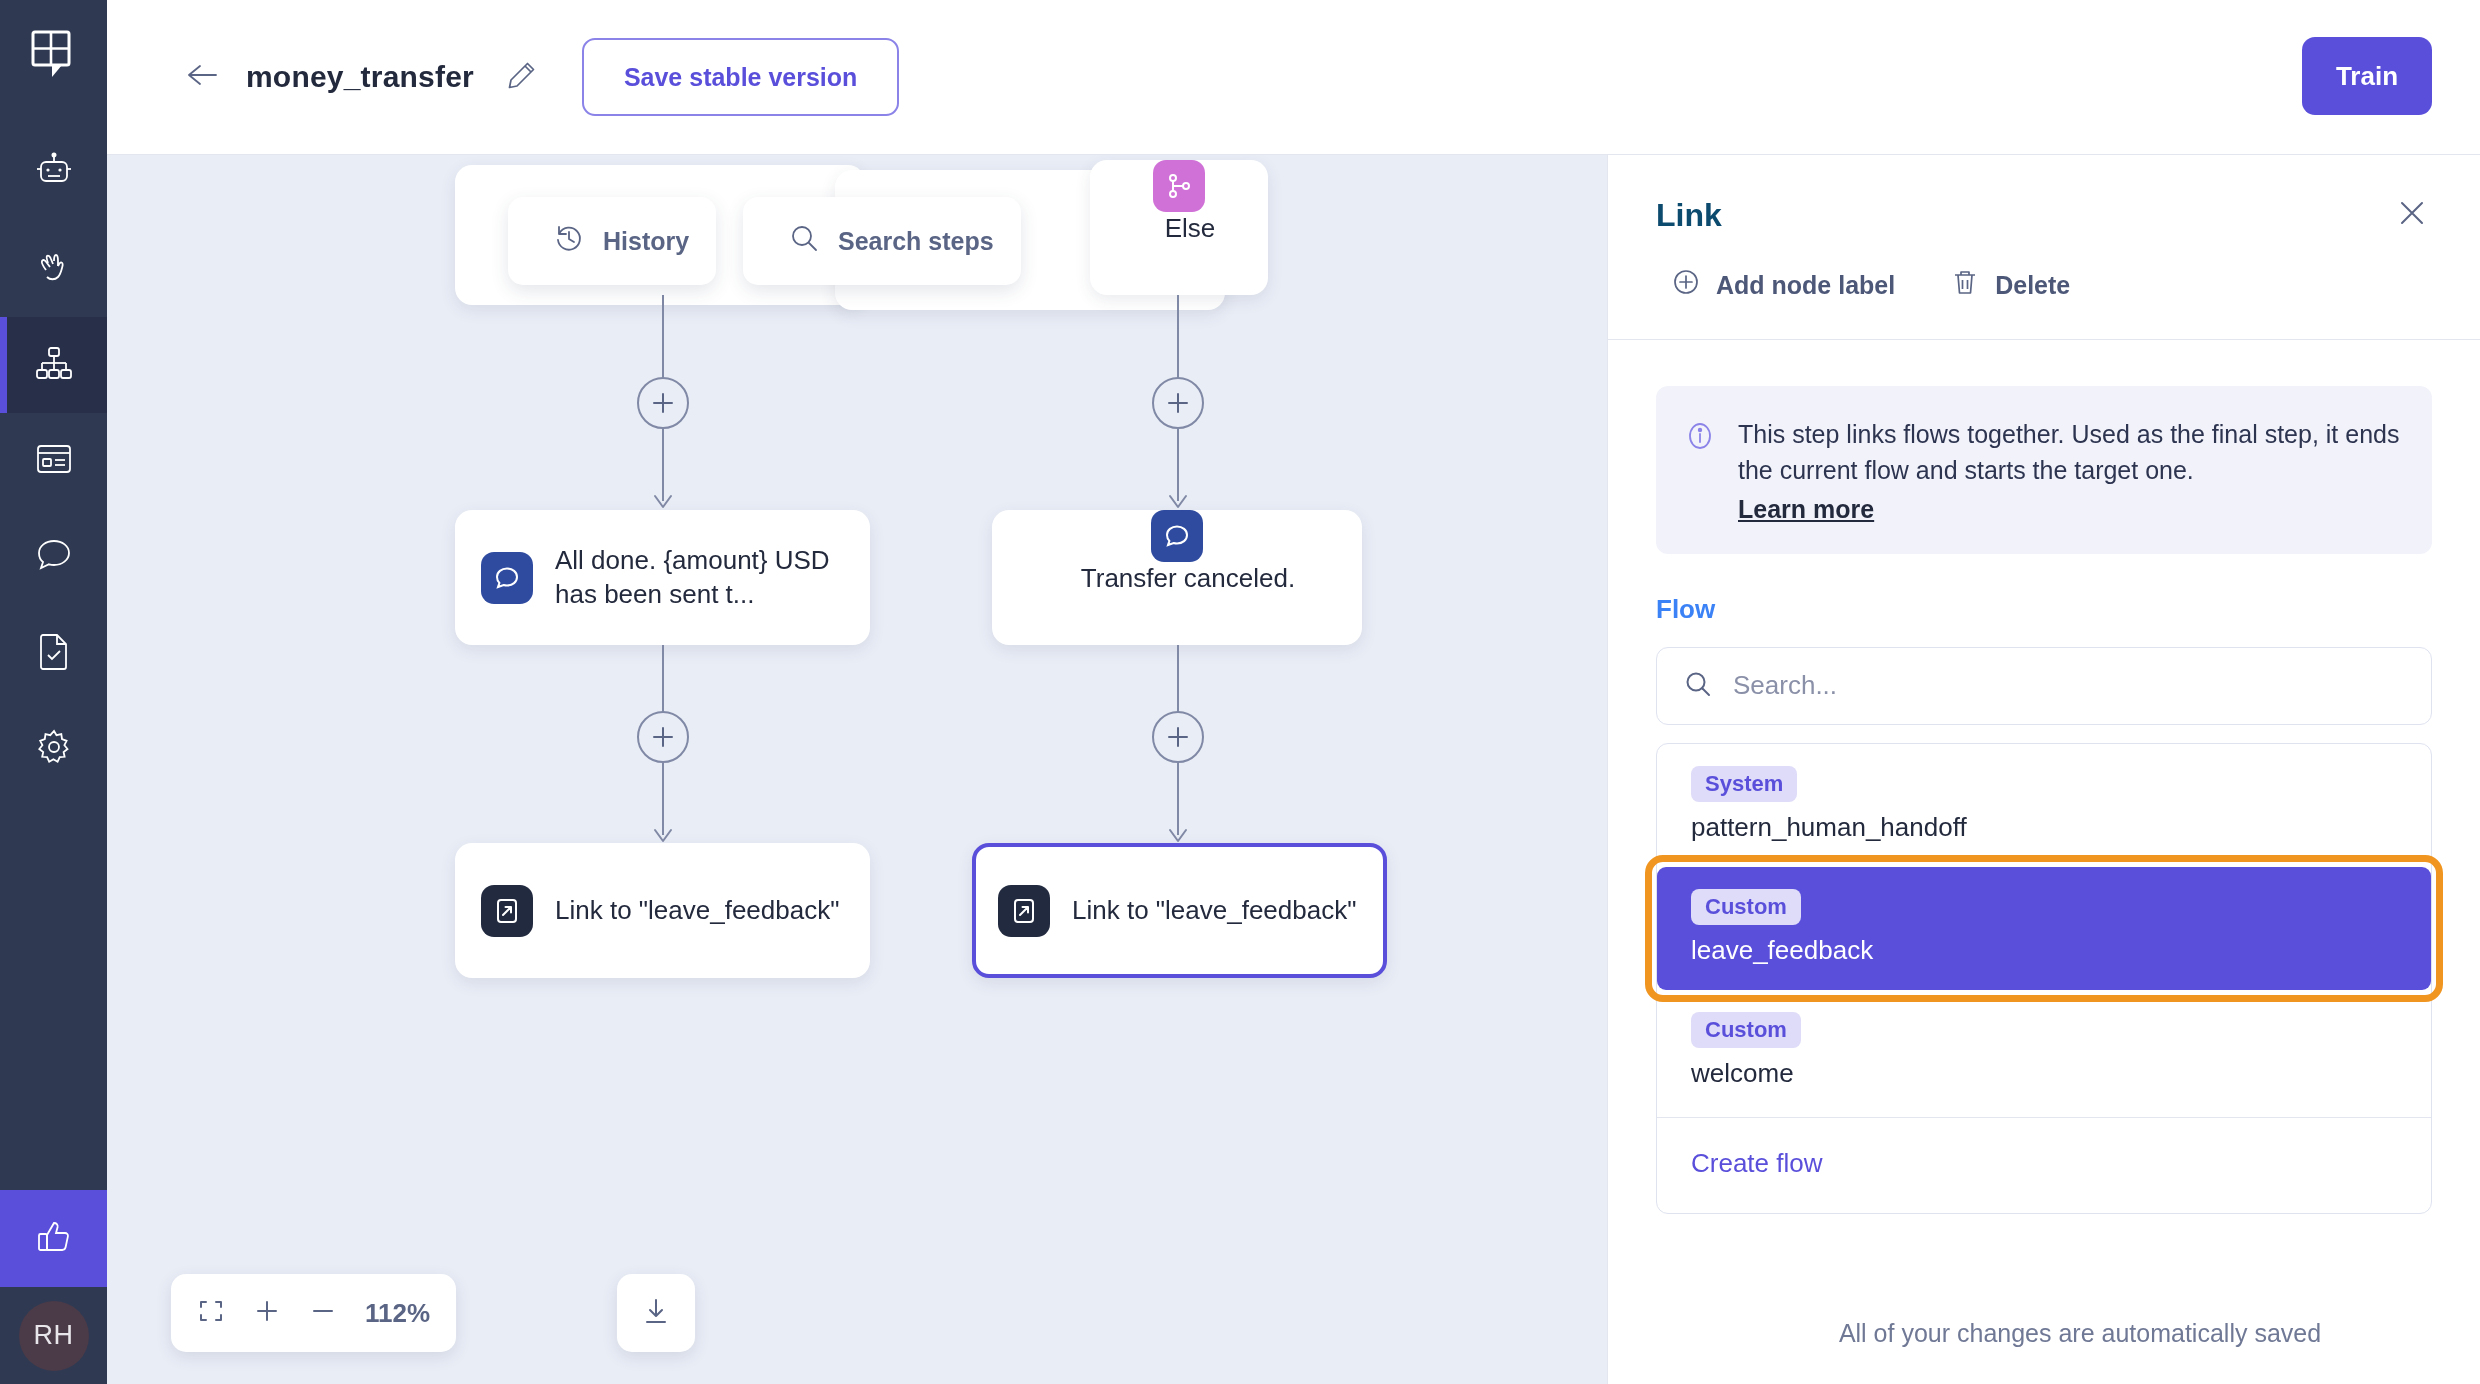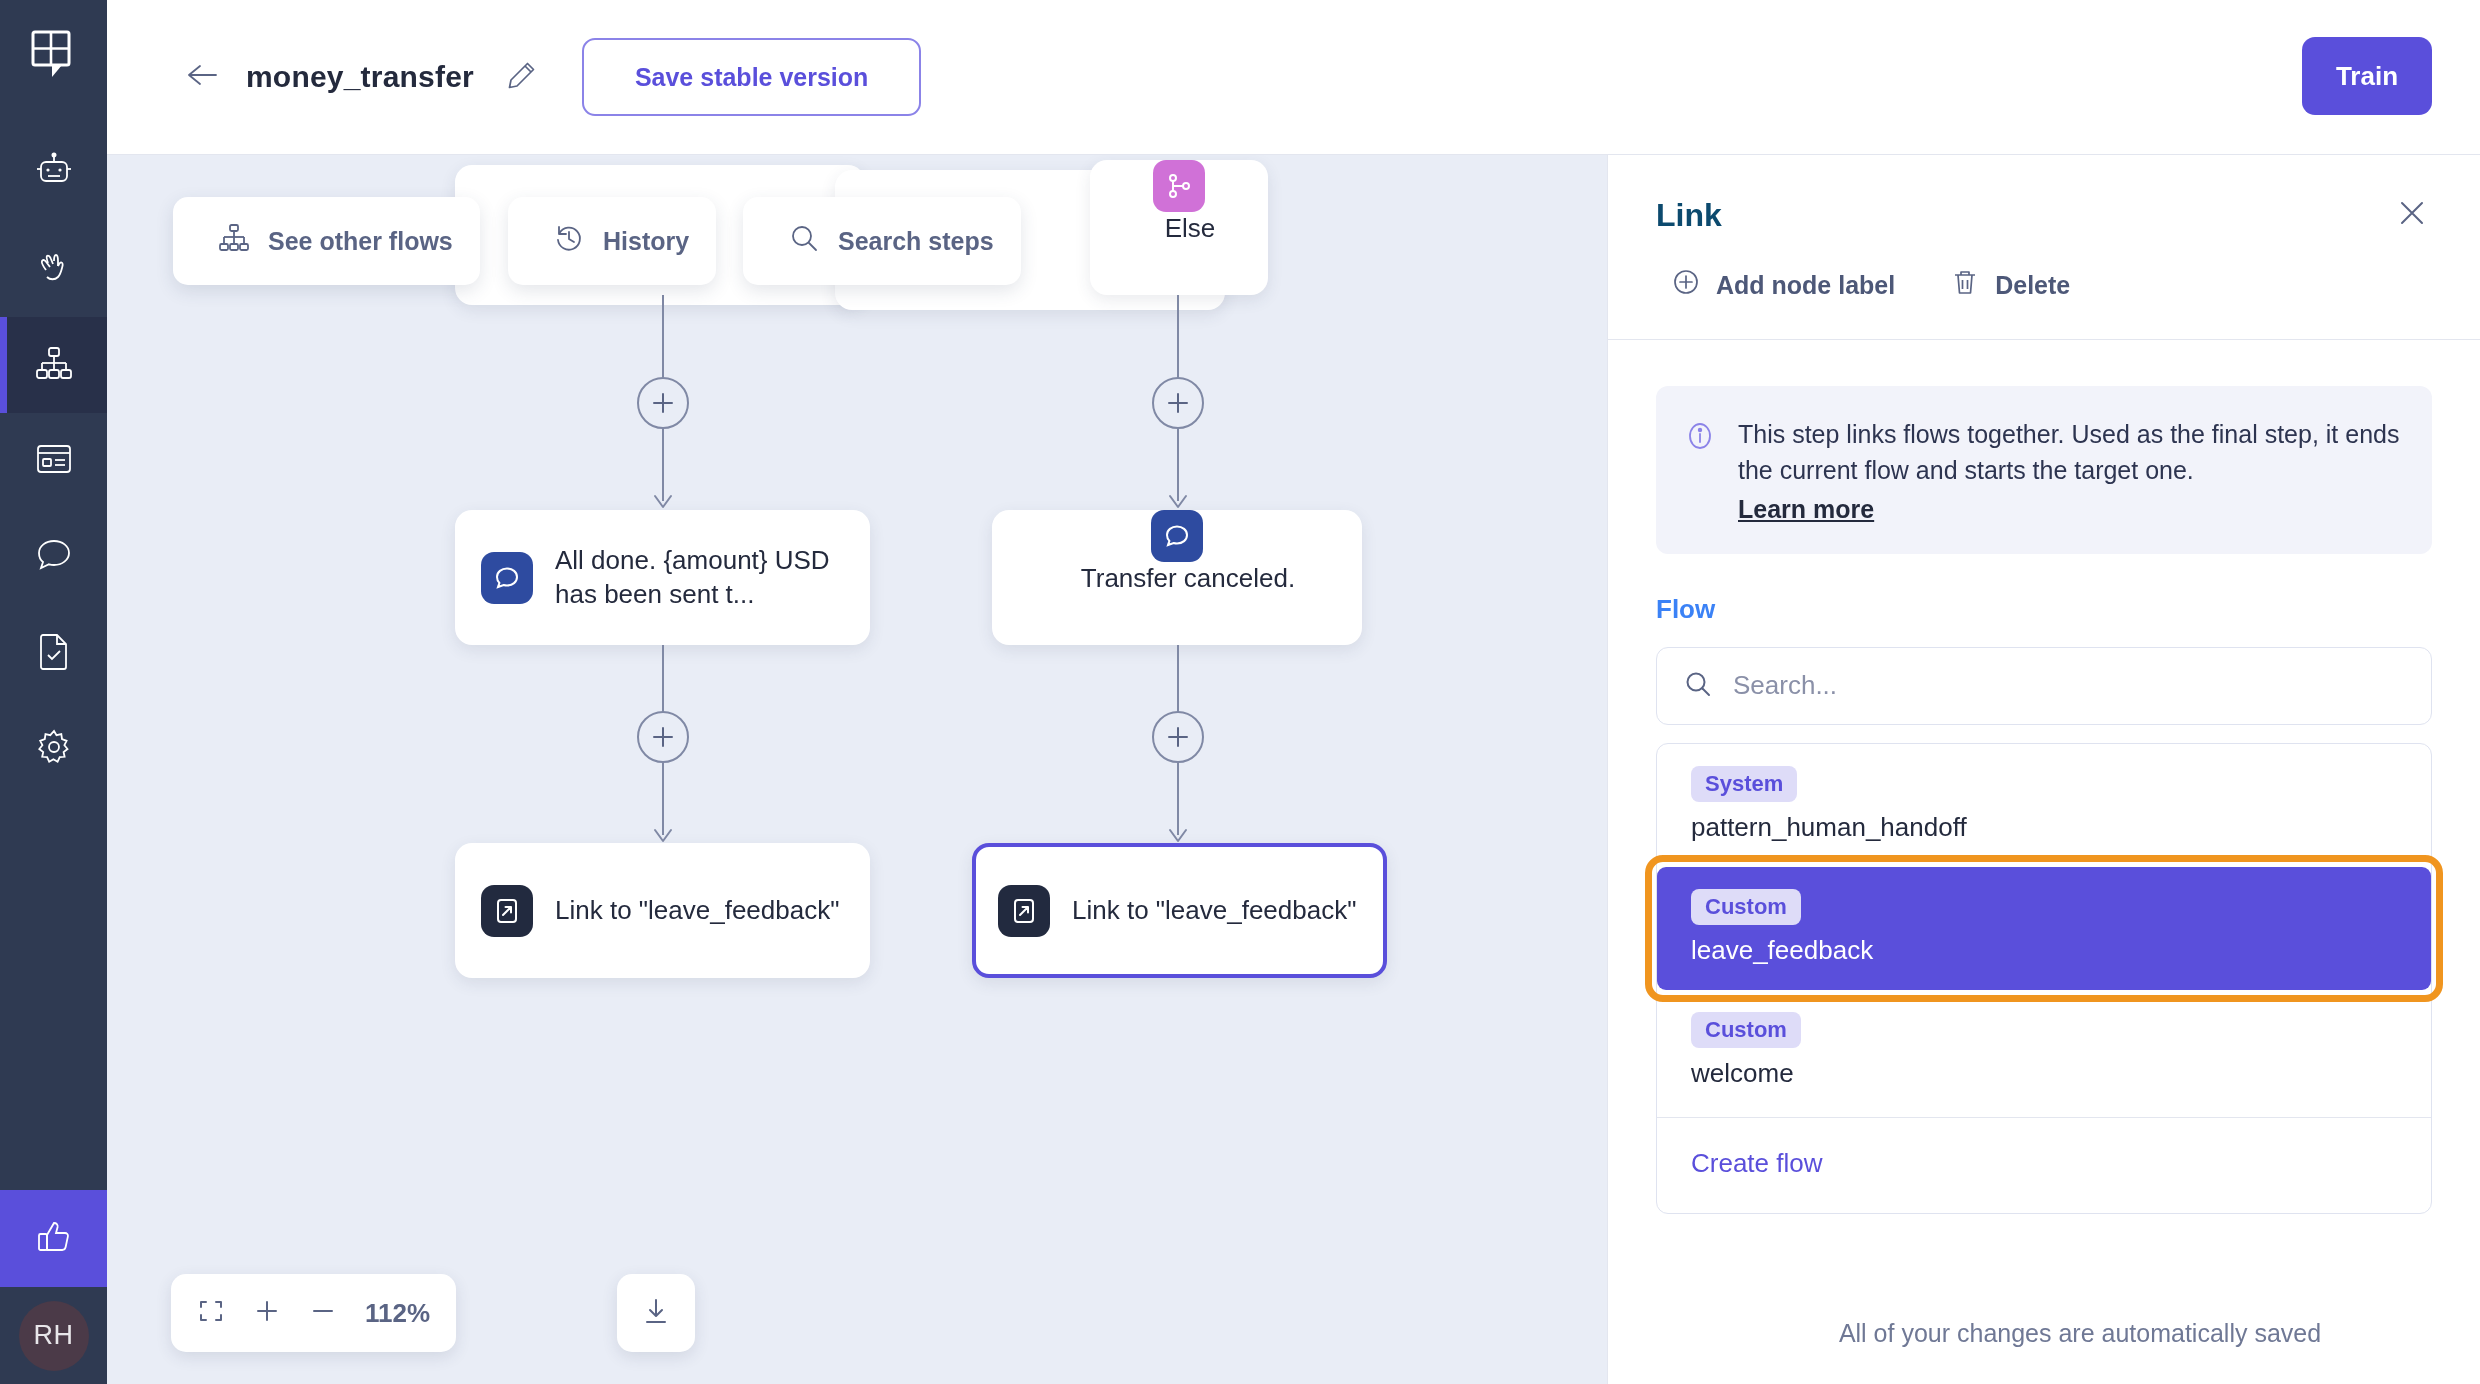--- a/index.html
+++ b/index.html
@@ -70,21 +70,21 @@
     margin-left: 22px;
     font-size: 30px; font-weight: bold; color: #242a3d; letter-spacing: .2px;
   }
   .edit-pencil {
     margin-left: 28px; width: 40px; height: 40px;
     display: flex; align-items: center; justify-content: center; cursor: pointer;
   }
   .edit-pencil svg { width: 30px; height: 30px; stroke: #5a6484; fill: none; stroke-width: 1.7; }
   .save-stable {
     margin-left: 40px;
-    height: 78px; padding: 0 51px;
+    height: 78px; padding: 0 40px;
     border: 2px solid #8b83e8; border-radius: 13px;
     background: #fff; color: #5a4fdb;
     font-size: 25px; font-weight: bold;
     font-family: "Liberation Sans", sans-serif;
     display: flex; align-items: center; cursor: pointer;
   }
   .train-btn {
     position: absolute; right: 48px; top: 37px;
     height: 78px; width: 130px;
     border: none; border-radius: 13px;
@@ -467,35 +467,20 @@
     <div class="node selected" style="left:865px; top:688px; width:415px; height:135px;">
       <div class="n-icon dark">
         <svg viewBox="0 0 30 30" fill="none" stroke="#fff" stroke-width="2">
           <rect x="6" y="4" width="18" height="22" rx="3"></rect>
           <path d="M11 19l8-8M13.5 11H19v5.5" stroke-linecap="round" stroke-linejoin="round"></path>
         </svg>
       </div>
       <div class="n-label" style="max-width:300px;">Link to "leave_feedback"</div>
     </div>
 
-    <div class="cbtn" style="left:66px; top:42px;">
-      <span>
-      <svg viewBox="0 0 32 32">
-        <rect x="12" y="3" width="8" height="6" rx="1.5"></rect>
-        <rect x="2" y="22" width="8" height="6" rx="1.5"></rect>
-        <rect x="12" y="22" width="8" height="6" rx="1.5"></rect>
-        <rect x="22" y="22" width="8" height="6" rx="1.5"></rect>
-        <line x1="16" y1="9" x2="16" y2="15"></line>
-        <line x1="6" y1="15" x2="26" y2="15"></line>
-        <line x1="6" y1="15" x2="6" y2="22"></line>
-            <line x1="16" y1="15" x2="16" y2="22"></line>
-            <line x1="26" y1="15" x2="26" y2="22"></line>
-      </svg></span>
-      <span>See other flows</span>
-    </div>
 
     <div class="cbtn" style="left:401px; top:42px;">
       <span>
       <svg viewBox="0 0 32 32">
         <path d="M6 12V5M6 12h7" stroke-linecap="round"></path>
         <path d="M6.5 11A11 11 0 1 1 5 18" stroke-linecap="round"></path>
         <path d="M16 10v7l5 3" stroke-linecap="round"></path>
       </svg></span>
       <span>History</span>
     </div>

